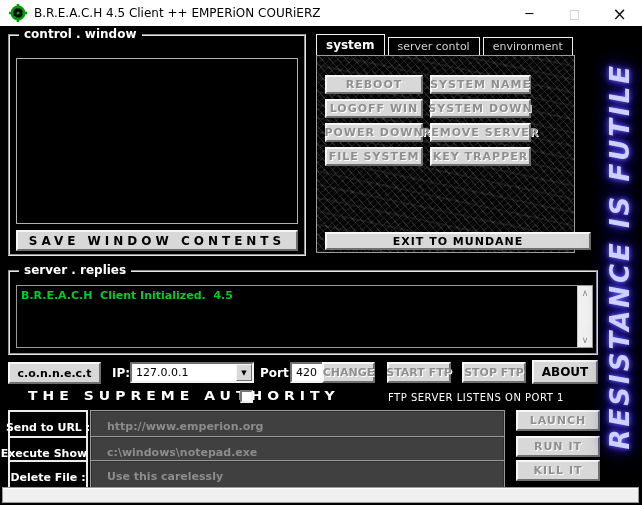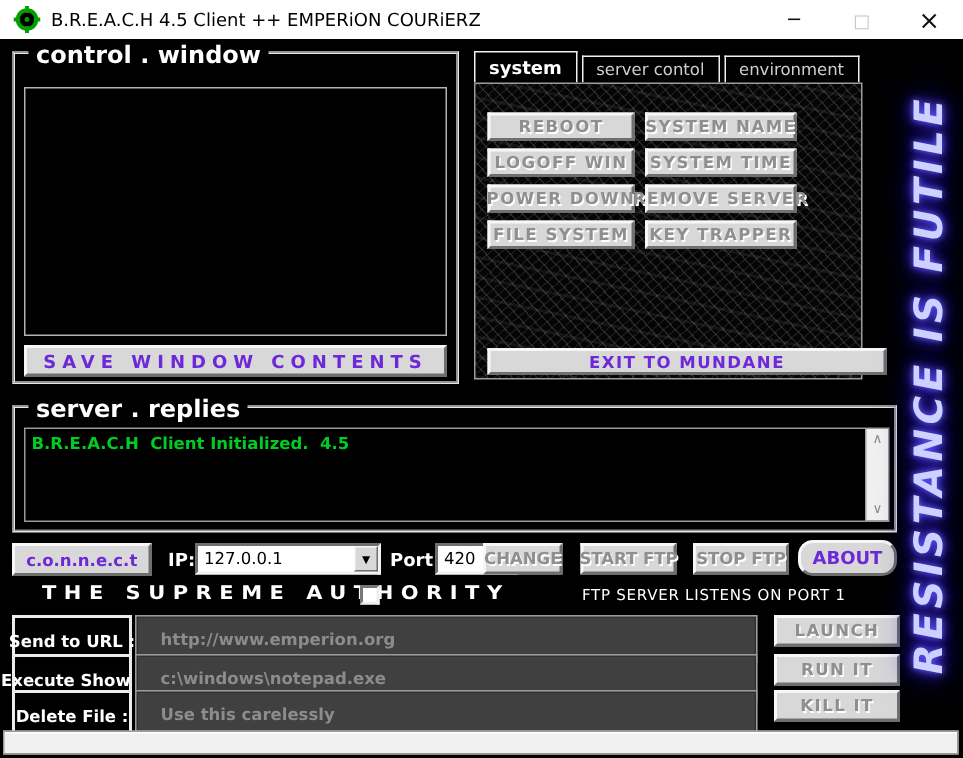--- a/index.html
+++ b/index.html
@@ -22,35 +22,35 @@
   .titlebar .title { font-size:12px; color:#000; }
   .caption-buttons { position:absolute; right:0; top:0; height:27px; display:flex; }
   .caption-buttons .cap { width:45px; height:27px; display:flex; align-items:center; justify-content:center; font-size:13px; color:#111; }
   .caption-buttons .cap.max { color:#c4c4c4; font-size:12px; }
   .caption-buttons .cap.close { font-size:17px; }
 
   
   .groupbox { position:absolute; border:2px groove #e6e6e6; }
   .legend {
     position:absolute; top:-9px; left:9px; background:#000;
-    padding:0 5px; color:#fff; font-weight:bold; font-size:16px; white-space:nowrap;
+    padding:0 5px; color:#fff; font-weight:bold; font-size:12px; white-space:nowrap;
   }
 
   #control-window { left:8px; top:34px; width:298px; height:222px; }
   .screen {
     position:absolute; left:6px; top:22px; width:282px; height:166px;
     background:#000; border:1px solid #b2b2b2;
   }
 
   
   .btn {
     background:#d8d8d8;
     border-top:2px solid #f7f7f7; border-left:2px solid #f7f7f7;
     border-right:2px solid #6f6f6f; border-bottom:2px solid #6f6f6f;
-    color:#6d28d9; font-weight:bold; font-size:11px;
+    color:#000000; font-weight:bold; font-size:11px;
     display:flex; align-items:center; justify-content:center;
     font-family:"DejaVu Sans", sans-serif; white-space:nowrap; cursor:default;
   }
   .btn.disabled { color:#8f8f8f; text-shadow:1px 1px 0 #ffffff; }
 
   #save-window-btn {
     position:absolute; left:6px; top:194px; width:282px; height:21px;
     letter-spacing:4px; font-size:12px;
   }
 
@@ -111,21 +111,21 @@
   .combo .drop {
     width:16px; height:100%; background:#d8d8d8;
     border-top:1px solid #f7f7f7; border-left:1px solid #f7f7f7;
     border-right:1px solid #6f6f6f; border-bottom:1px solid #6f6f6f;
     display:flex; align-items:center; justify-content:center;
     font-size:7px; color:#000;
   }
   #change-btn   { position:absolute; left:322px; top:362px; width:53px;  height:21px; }
   #startftp-btn { position:absolute; left:387px; top:362px; width:64px;  height:21px; }
   #stopftp-btn  { position:absolute; left:462px; top:362px; width:64px;  height:21px; }
-  #about-btn    { position:absolute; left:532px; top:360px; width:66px;  height:24px; font-size:12px;border-radius:10px; }
+  #about-btn    { position:absolute; left:532px; top:360px; width:66px;  height:24px; font-size:12px; }
 
   
   #supreme { position:absolute; left:28px; top:388px; color:#fff; font-size:14px;
              letter-spacing:5px; font-weight:bold; font-family:"DejaVu Sans", sans-serif;
              transform:scaleY(0.9); white-space:nowrap; }
   #hints-box {
     position:absolute; left:240px; top:390px; width:13px; height:13px;
     background:#fff; border:2px solid; border-color:#777 #eee #eee #777;
   }
   #hints-label { left:260px; top:390px; font-size:11px; }
@@ -195,21 +195,21 @@
   <div class="tab-strip">
     <div class="tab active">system</div>
     <div class="tab">server contol</div>
     <div class="tab">environment</div>
   </div>
 
   <div class="tab-panel">
     <div class="btn disabled sys-btn col1 row1">REBOOT</div>
     <div class="btn disabled sys-btn col2 row1">SYSTEM NAME</div>
     <div class="btn disabled sys-btn col1 row2">LOGOFF WIN</div>
-    <div class="btn disabled sys-btn col2 row2">SYSTEM TIME</div>
+    <div class="btn disabled sys-btn col2 row2">SYSTEM DOWN</div>
     <div class="btn disabled sys-btn col1 row3">POWER DOWN</div>
     <div class="btn disabled sys-btn col2 row3">REMOVE SERVER</div>
     <div class="btn disabled sys-btn col1 row4">FILE SYSTEM</div>
     <div class="btn disabled sys-btn col2 row4">KEY TRAPPER</div>
     <div class="btn" id="exit-mundane-btn">EXIT TO MUNDANE</div>
   </div>
 
   <div class="groupbox" id="server-replies">
     <span class="legend">server . replies</span>
     <div class="replies-list">

